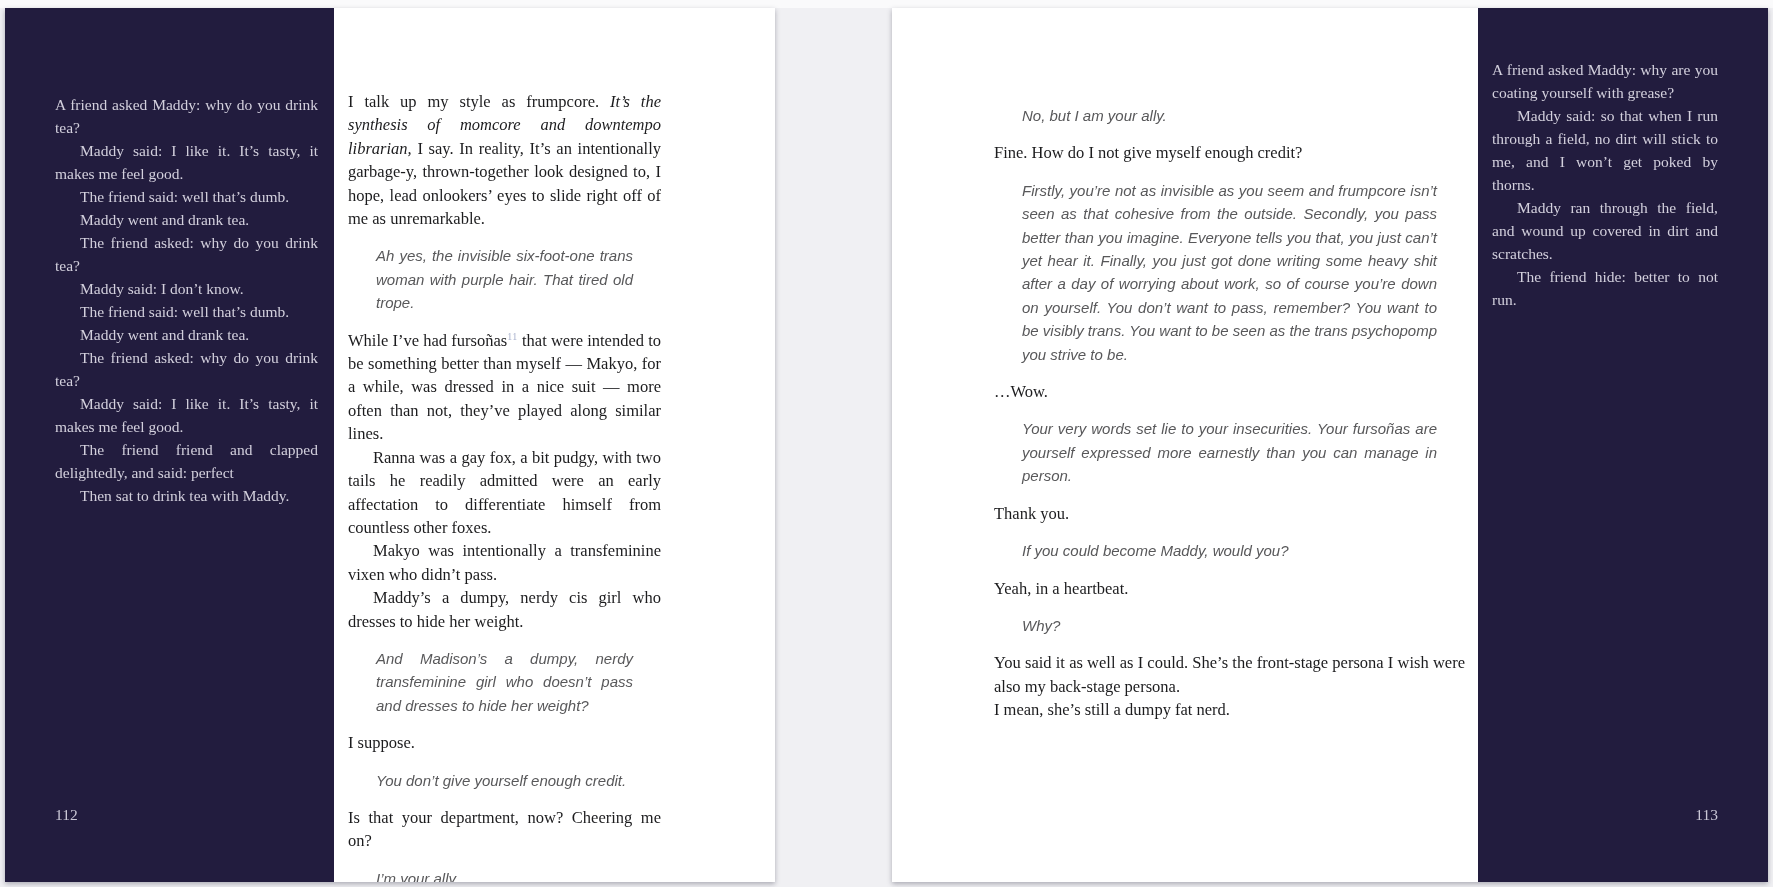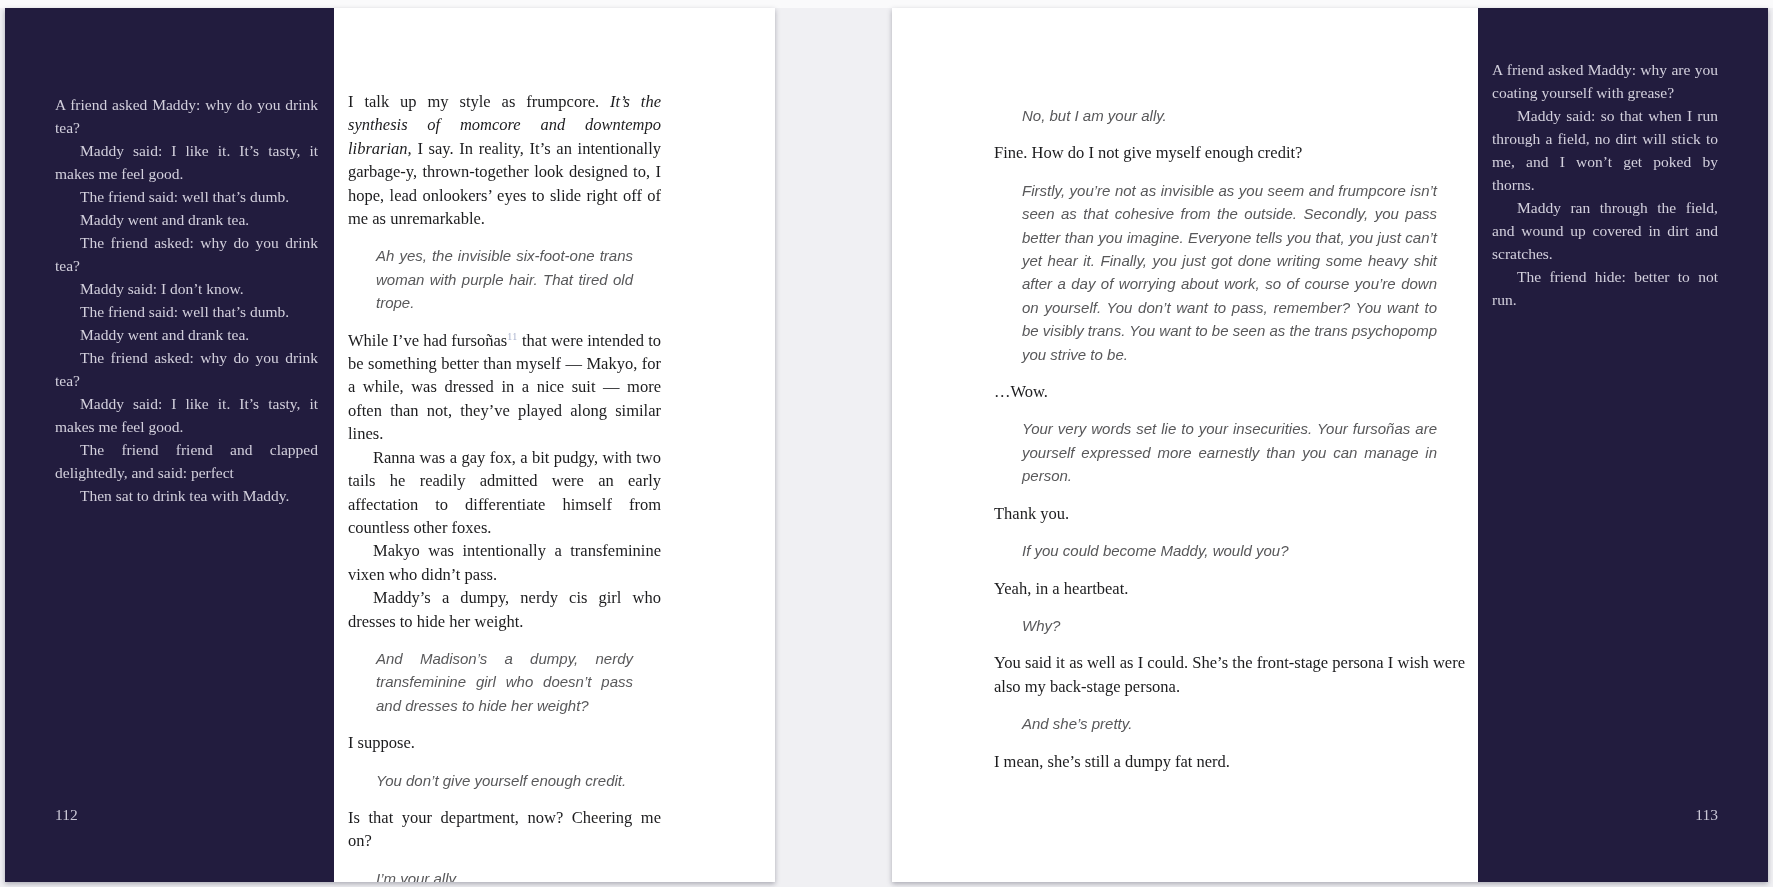--- a/index.html
+++ b/index.html
@@ -107,21 +107,20 @@
         <div class="quote"><span>No, but I am your ally.</span></div>
         <p class="para"><span>Fine. How do I not give myself enough credit?</span></p>
         <div class="quote"><span>Firstly, you’re not as invisible as you seem and frumpcore isn’t seen as that cohesive from the outside. Secondly, you pass better than you imagine. Everyone tells you that, you just can’t yet hear it. Finally, you just got done writing some heavy shit after a day of worrying about work, so of course you’re down on yourself. You don’t want to pass, remember? You want to be visibly trans. You want to be seen as the trans psychopomp you strive to be.</span></div>
         <p class="para"><span>…Wow.</span></p>
         <div class="quote"><span>Your very words set lie to your insecurities. Your fursoñas are yourself expressed more earnestly than you can manage in person.</span></div>
         <p class="para"><span>Thank you.</span></p>
         <div class="quote"><span>If you could become Maddy, would you?</span></div>
         <p class="para"><span>Yeah, in a heartbeat.</span></p>
         <div class="quote"><span>Why?</span></div>
         <p class="para"><span>You said it as well as I could. She’s the front-stage persona I wish were also my back-stage persona.</span></p>
-        <div class="quote"><span>And she’s pretty.</span></div>
         <p class="para"><span>I mean, she’s still a dumpy fat nerd.</span></p>
       </div>
   </div>
   <div class="side sideR">
     <div>
         <p class="para"><span>A friend asked Maddy: why are you coating yourself with grease?</span></p>
         <p class="para indent"><span>Maddy said: so that when I run through a field, no dirt will stick to me, and I won’t get poked by thorns.</span></p>
         <p class="para indent"><span>Maddy ran through the field, and wound up covered in dirt and scratches.</span></p>
         <p class="para indent"><span>The friend hide: better to not run.</span></p>
       </div>

